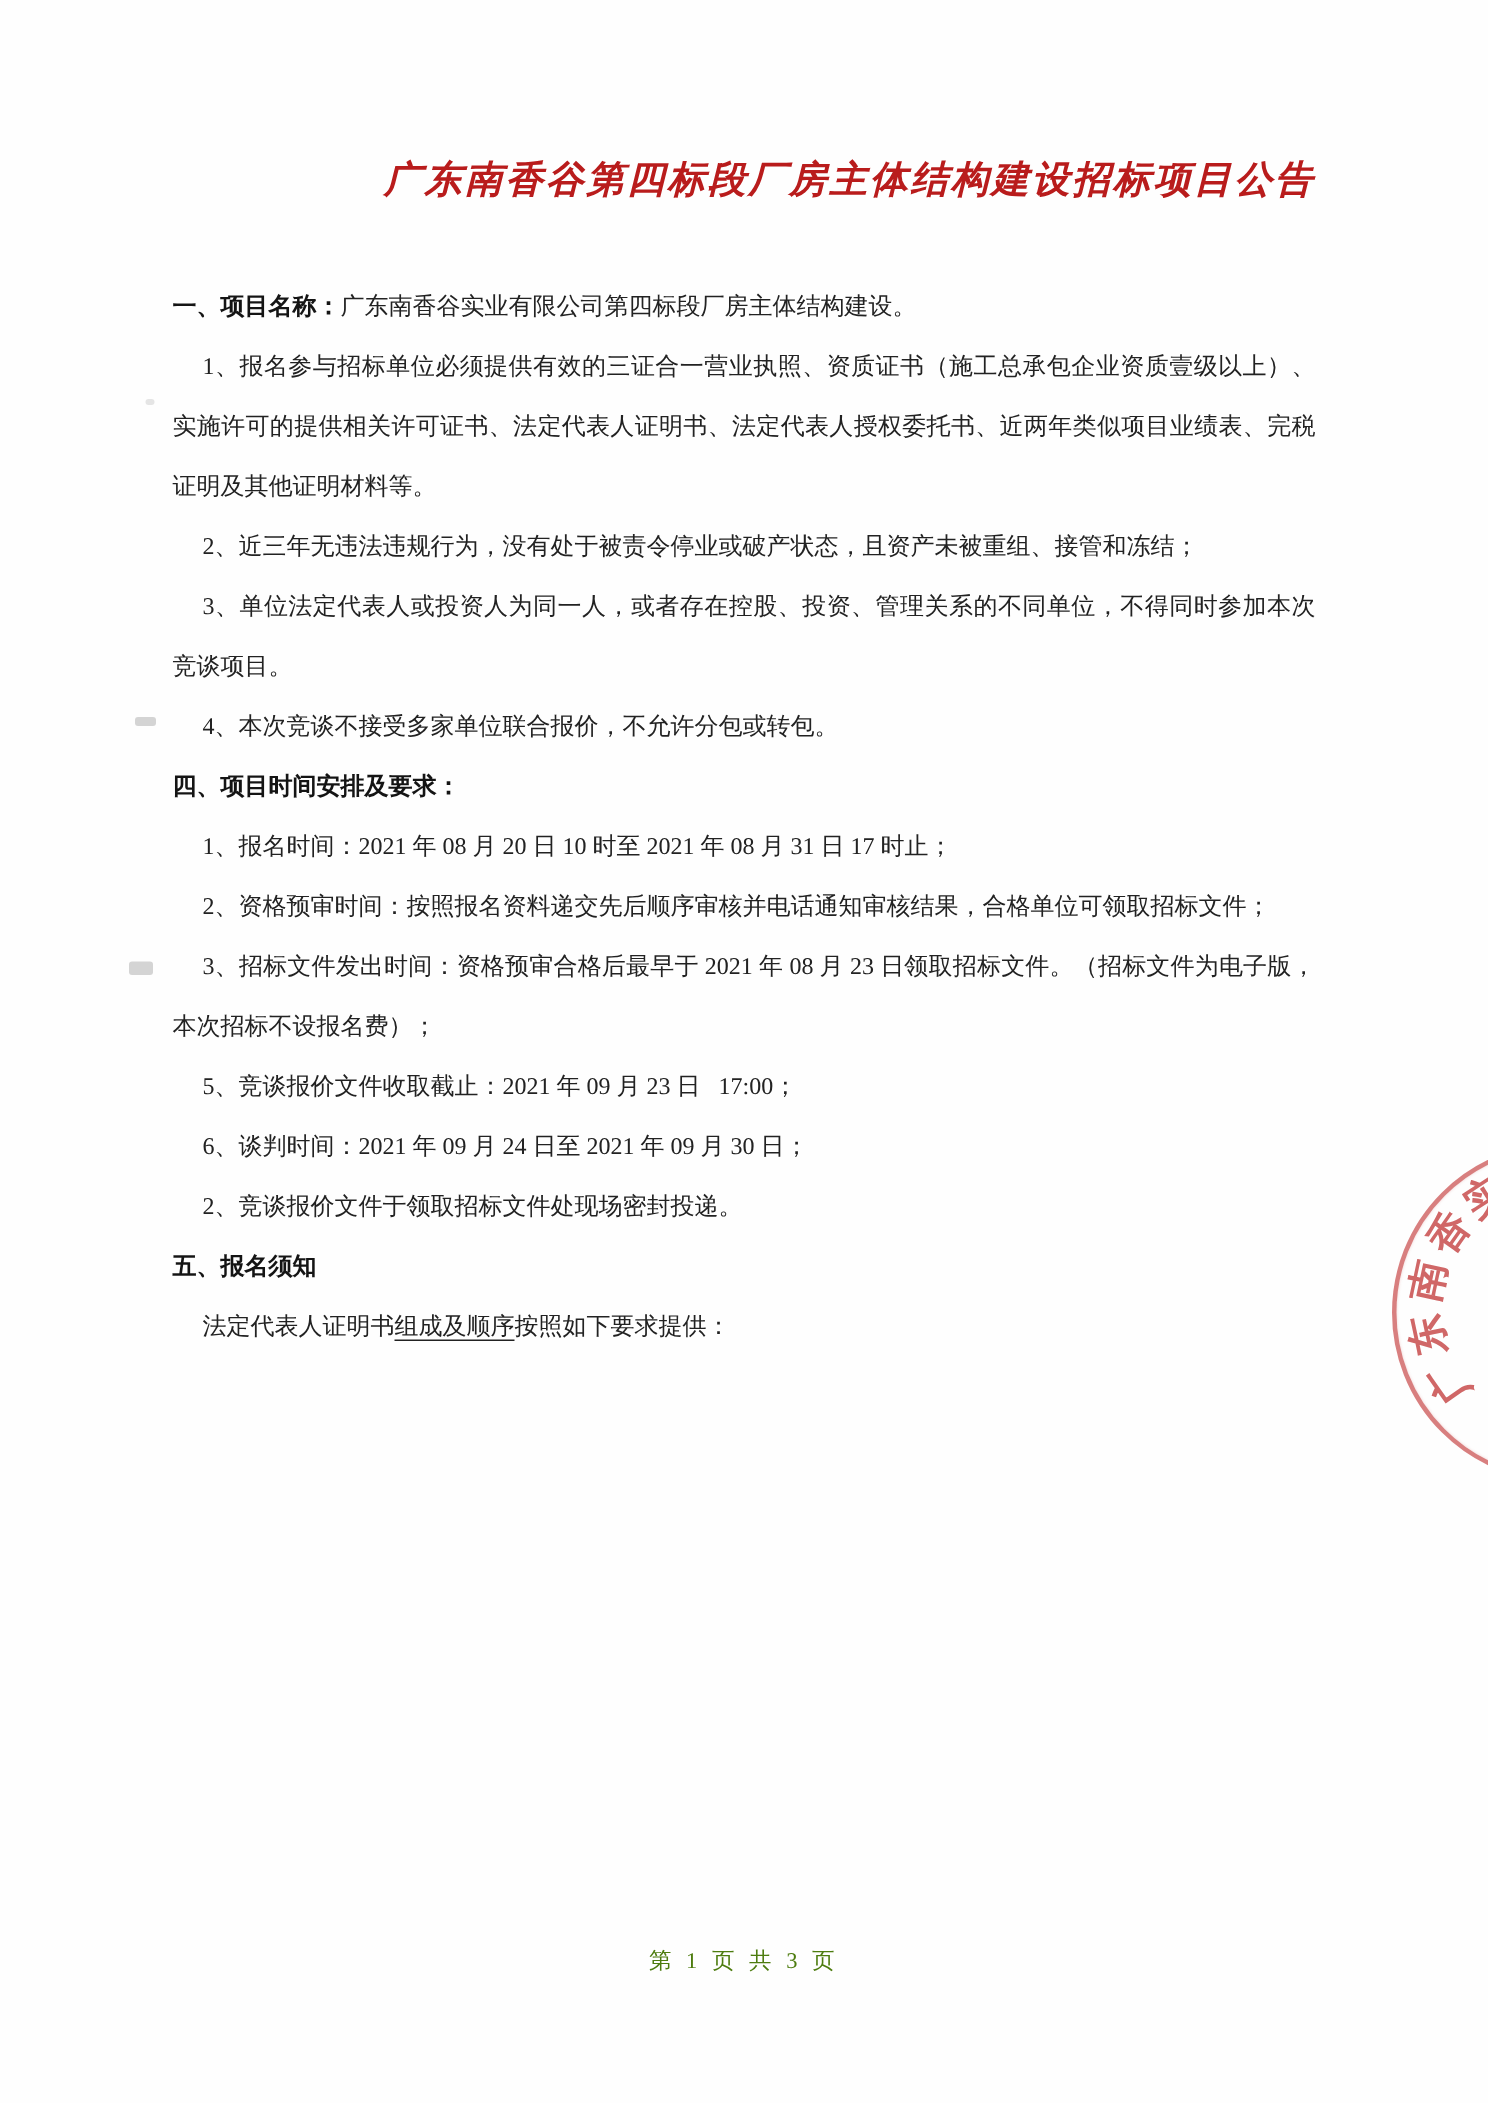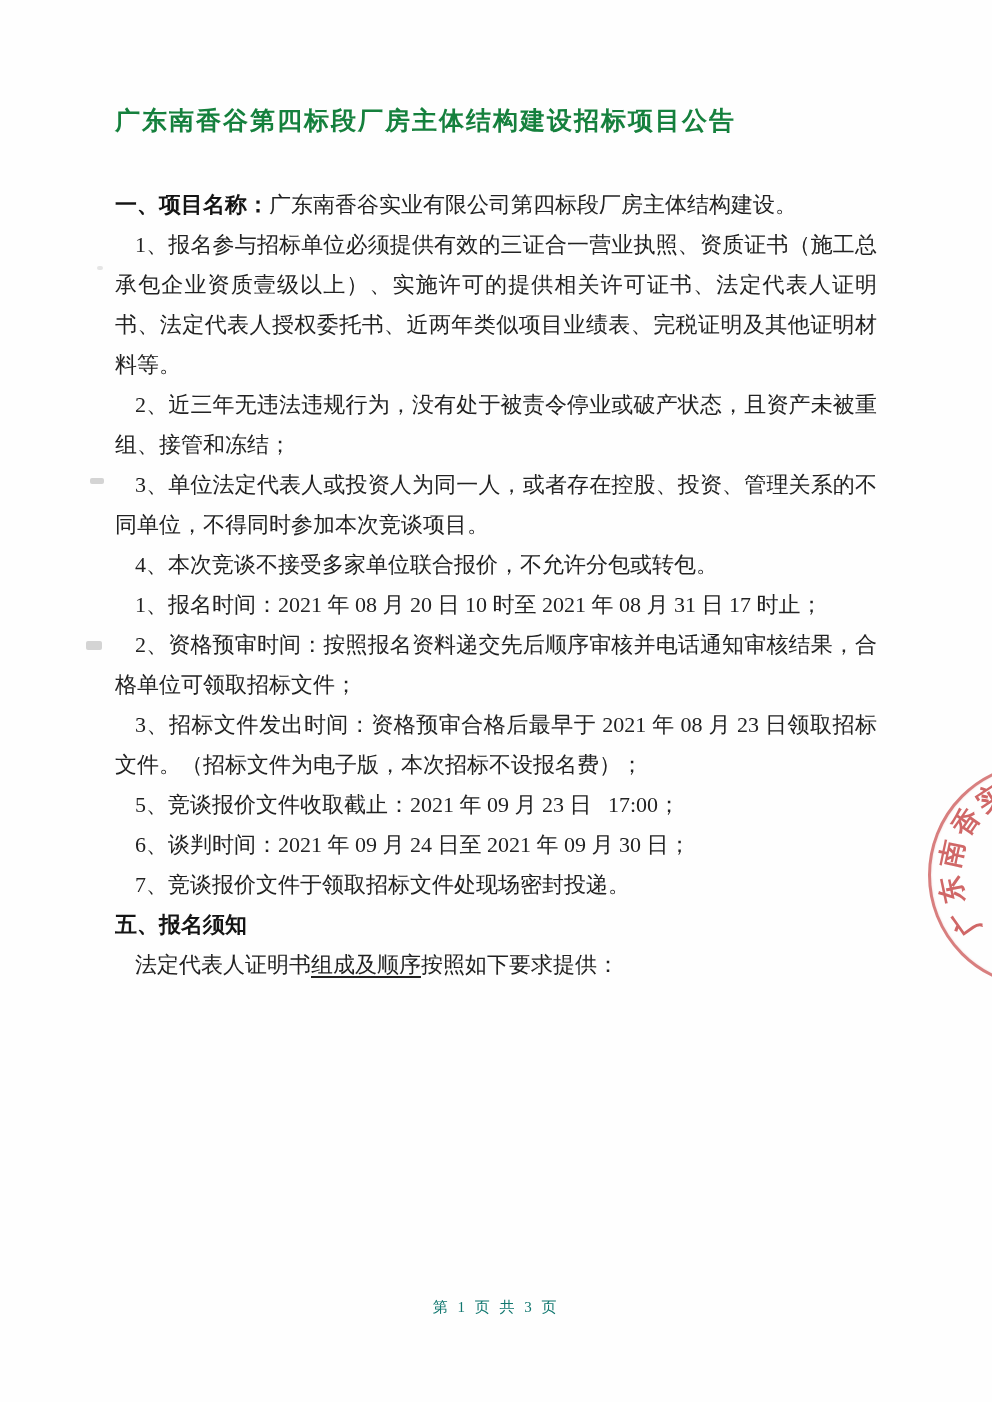--- a/index.html
+++ b/index.html
@@ -4,32 +4,32 @@
 <style>
   html,body{margin:0;padding:0}
   body{
     width:992px;height:1402px;position:relative;overflow:hidden;
     background:#ffffff;color:#1f1f1f;
     font-family:"Liberation Serif","DejaVu Serif",serif;
   }
   .page{position:absolute;inset:0;background:#fefefe;overflow:hidden}
   .content{position:absolute;left:115px;top:103px;width:762px}
   .title{
-    font-size:25px;font-weight:bold;text-align:left;letter-spacing:2px;
-    margin:0 0 46px 0;line-height:36px;color:#15803d;
+    font-size:25px;font-weight:bold;text-align:right;letter-spacing:2px;
+    margin:0 0 46px 0;line-height:36px;color:#b91c1c;font-style:italic;
   }
-  .docbody{font-size:22px;line-height:40px;text-align:justify;text-justify:inter-ideograph;color:#222}
+  .docbody{font-size:16px;line-height:40px;text-align:justify;text-justify:inter-ideograph;color:#222}
   .para{margin:0}
   .para.hang{padding-left:20px;text-indent:-20px}
   .para.indent{text-indent:20px}
   .b{font-weight:bold;color:#141414}
   .u{text-decoration:underline;text-underline-offset:4px}
   .footer{
     position:absolute;top:1298px;left:0;width:100%;text-align:center;
-    font-size:15px;letter-spacing:3px;color:#0f766e;
+    font-size:15px;letter-spacing:3px;color:#4d7c0f;
   }
   .stamp{position:absolute;left:0;top:0;width:992px;height:1402px;pointer-events:none}
   .stamp-ring{
     position:absolute;left:928px;top:762px;width:220px;height:220px;
     border:3px solid rgba(201,72,72,.68);border-radius:50%;
     box-shadow:inset 0 0 2px rgba(201,72,72,.25);
   }
   .seal-char{
     position:absolute;font-size:27px;font-weight:bold;
     transform-origin:center;white-space:nowrap;
@@ -42,26 +42,27 @@
 <div class="page">
 
   <div class="content">
     <h1 class="title">广东南香谷第四标段厂房主体结构建设招标项目公告</h1>
     <div class="docbody">
         <div class="para hang"><span class="b">一、项目名称：</span><span>广东南香谷实业有限公司第四标段厂房主体结构建设。</span></div>
         <div class="para indent"><span>1、报名参与招标单位必须提供有效的三证合一营业执照、资质证书（施工总承包企业资质壹级以上）、实施许可的提供相关许可证书、法定代表人证明书、法定代表人授权委托书、近两年类似项目业绩表、完税证明及其他证明材料等。</span></div>
         <div class="para indent"><span>2、近三年无违法违规行为，没有处于被责令停业或破产状态，且资产未被重组、接管和冻结；</span></div>
         <div class="para indent"><span>3、单位法定代表人或投资人为同一人，或者存在控股、投资、管理关系的不同单位，不得同时参加本次竞谈项目。</span></div>
         <div class="para indent"><span>4、本次竞谈不接受多家单位联合报价，不允许分包或转包。</span></div>
+        <div class="para hang"><span class="b">四、项目时间安排及要求：</span></div>
         <div class="para indent"><span>1、报名时间：2021 年 08 月 20 日 10 时至 2021 年 08 月 31 日 17 时止；</span></div>
         <div class="para indent"><span>2、资格预审时间：按照报名资料递交先后顺序审核并电话通知审核结果，合格单位可领取招标文件；</span></div>
         <div class="para indent"><span>3、招标文件发出时间：资格预审合格后最早于 2021 年 08 月 23 日领取招标文件。（招标文件为电子版，本次招标不设报名费）；</span></div>
         <div class="para indent"><span>5、竞谈报价文件收取截止：2021 年 09 月 23 日  17:00；</span></div>
         <div class="para indent"><span>6、谈判时间：2021 年 09 月 24 日至 2021 年 09 月 30 日；</span></div>
-        <div class="para indent"><span>7、竞谈报价文件于领取招标文件处现场密封投递。</span></div>
+        <div class="para indent"><span>2、竞谈报价文件于领取招标文件处现场密封投递。</span></div>
         <div class="para hang"><span class="b">五、报名须知</span></div>
         <div class="para indent"><span>法定代表人证明书</span><span class="u">组成及顺序</span><span>按照如下要求提供：</span></div>
       </div>
   </div>
 
   <div class="stamp">
     <div class="stamp-ring" style="border-color: rgba(198, 70, 70, 0.69);"></div>
   <span class="seal-char" style="left: 990px; top: 798px; color: rgb(198, 70, 70); opacity: 0.82; transform: translate(-50%, -50%) rotate(-33deg);">实</span>
       <span class="seal-char" style="left: 966px; top: 822px; color: rgb(198, 70, 70); opacity: 0.82; transform: translate(-50%, -50%) rotate(-55deg);">香</span>
       <span class="seal-char" style="left: 952px; top: 854px; color: rgb(198, 70, 70); opacity: 0.82; transform: translate(-50%, -50%) rotate(-78deg);">南</span>

